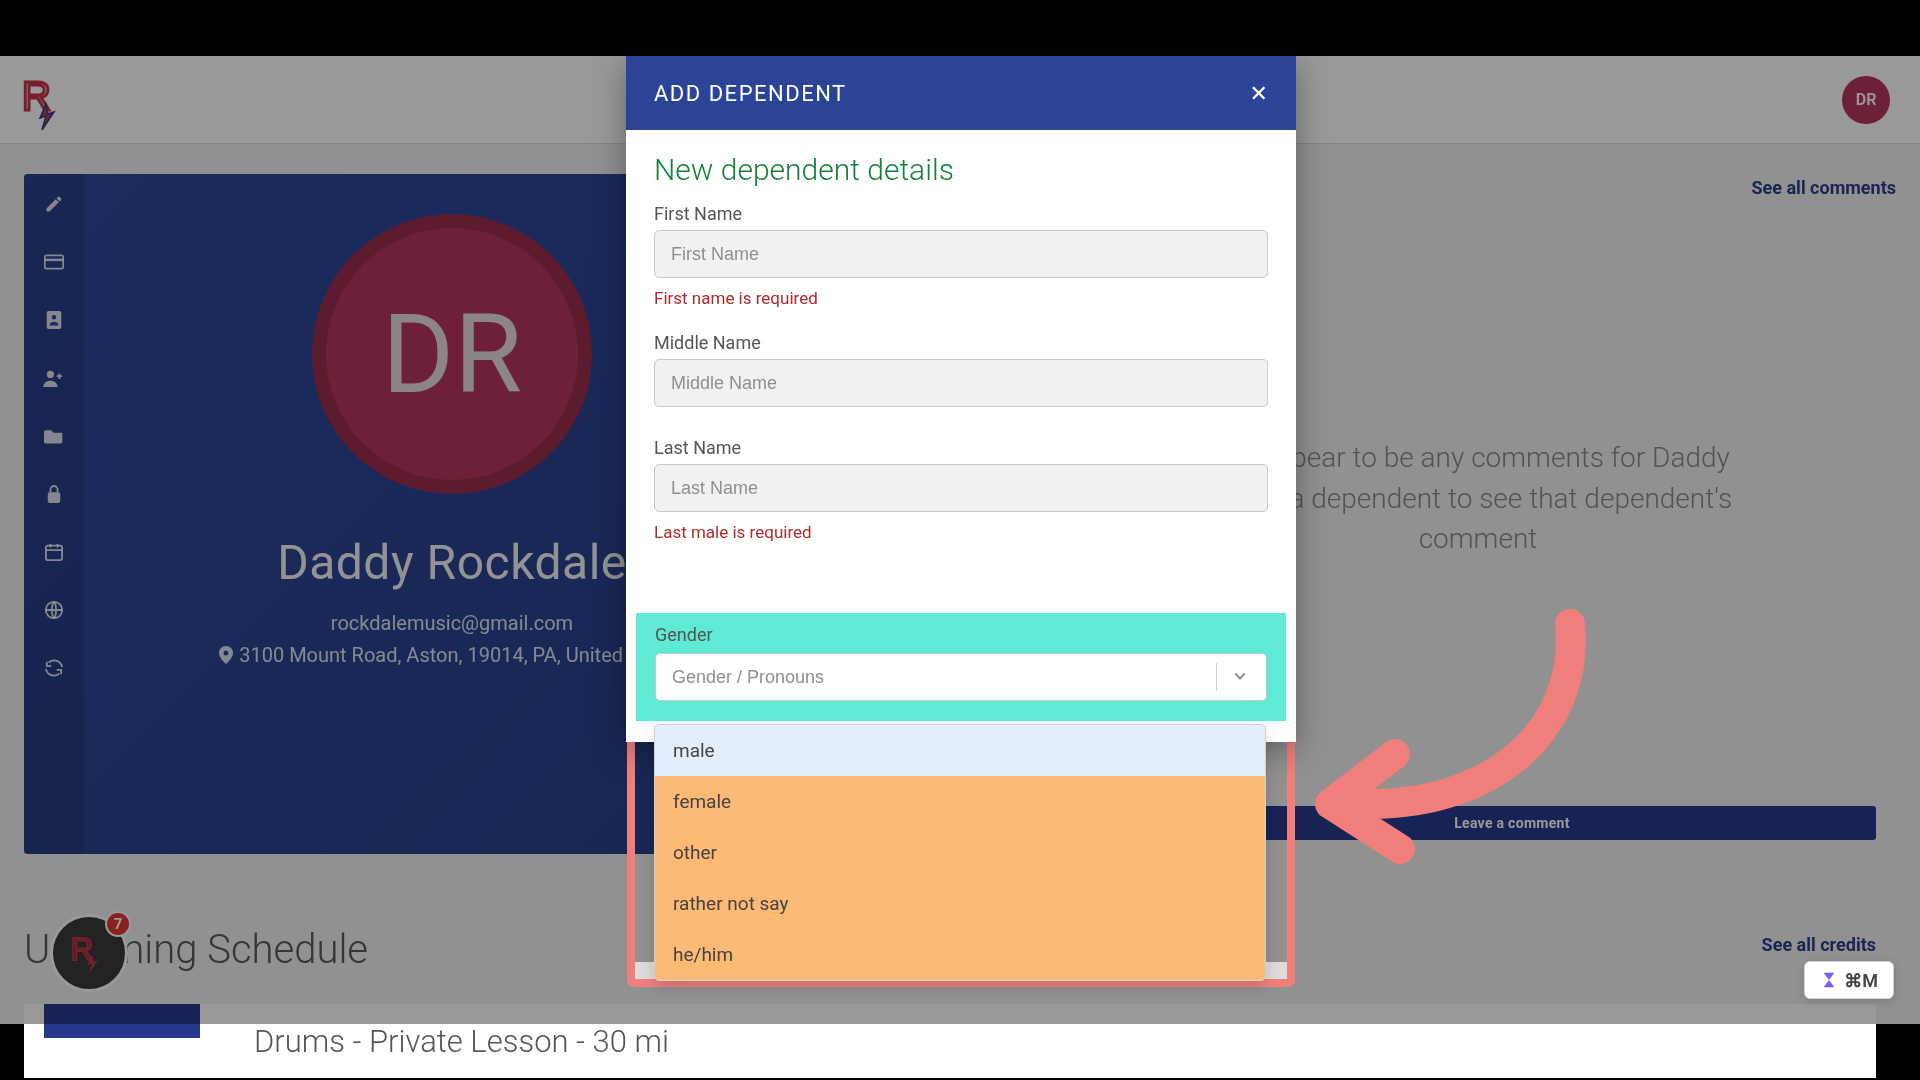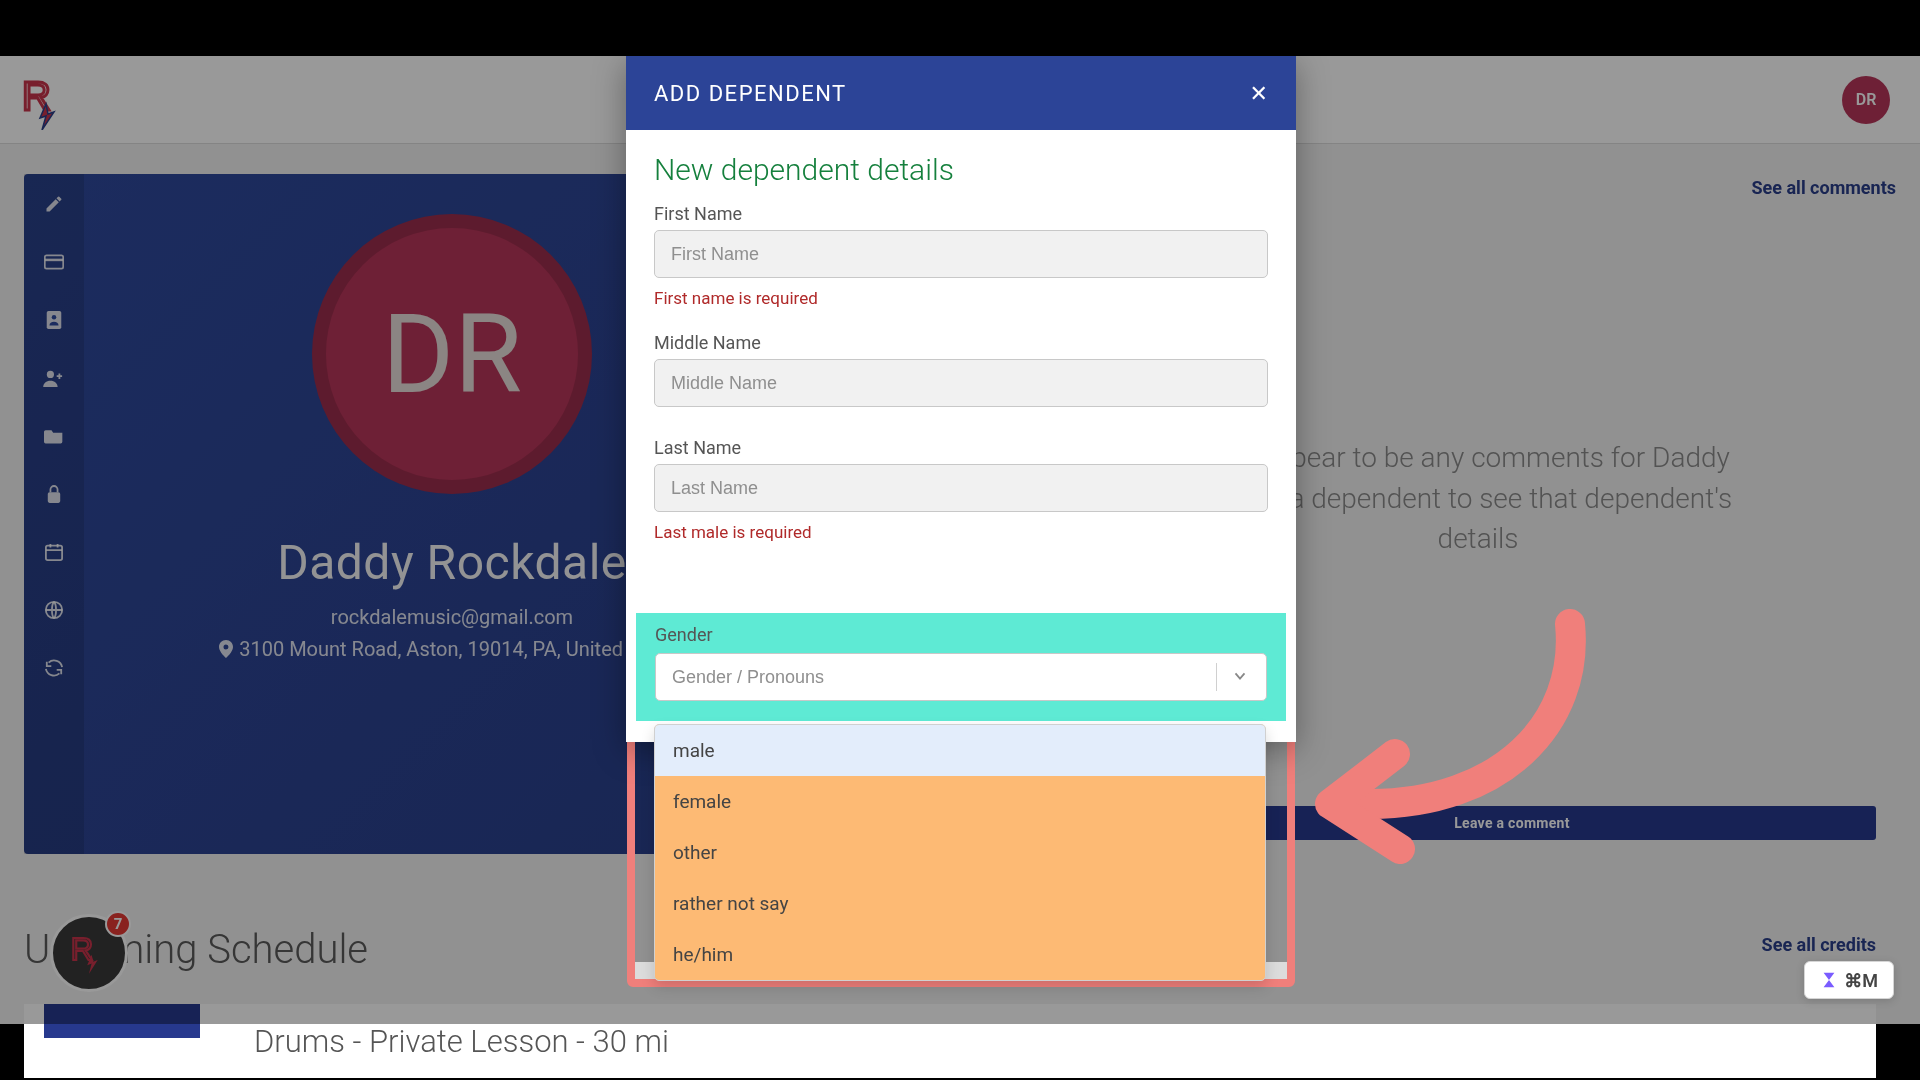--- a/index.html
+++ b/index.html
@@ -14,21 +14,21 @@
   .user-badge { width: 48px; height: 48px; border-radius: 50%; background: #b8365b; color:#fff; display:flex; align-items:center; justify-content:center; font-size:16px; font-weight:600; }
   .user-badge-wrap { display:flex; align-items:center; }
   
   
   .profile-card { position:absolute; top: 118px; left: 24px; width: 796px; height: 680px; background: linear-gradient(135deg,#2f4a9e,#2a3f8a); border-radius: 4px; display:flex; }
   .profile-sidebar { width: 60px; background: rgba(0,0,0,0.12); display:flex; flex-direction:column; align-items:center; padding-top:18px; gap: 34px; }
   .profile-sidebar .micon { width:24px; height:24px; color: rgba(255,255,255,0.85); display:flex; align-items:center; justify-content:center; }
   .profile-body { flex:1; display:flex; flex-direction:column; align-items:center; padding-top: 40px; color:#fff; }
   .big-avatar { width: 280px; height: 280px; border-radius:50%; background:#b8365b; display:flex; align-items:center; justify-content:center; font-size: 110px; font-weight:400; color:#e8deda; border: 14px solid rgba(0,0,0,0.15); }
   .profile-name { margin-top: 40px; font-size: 48px; font-weight: 400; letter-spacing: 0.5px; color:#f5f5f7; }
-  .profile-email { margin-top: 14px; font-size: 20px; color:#e0e3f0; }
+  .profile-email { margin-top: 20px; font-size: 20px; color:#e0e3f0; }
   .profile-address { margin-top: 8px; font-size: 20px; color:#e0e3f0; display:flex; align-items:center; gap:6px; }
   
   
   .comments-pane { position:absolute; top:102px; left: 1060px; right: 24px; }
   .comments-header { display:flex; justify-content: space-between; align-items:flex-end; }
   .comments-title { font-size: 34px; font-weight: 300; color:#555; }
   .see-all { font-size: 18px; font-weight: 700; color:#2a3f8a; }
   .comments-empty { margin-top: 240px; font-size: 28px; color:#8a8a8a; text-align:center; line-height:1.45; font-weight:300; }
   .leave-comment-btn { position:absolute; top: 750px; left: 1148px; right: 44px; height: 34px; background:#27398e; color:#fff; font-size:14px; font-weight:700; display:flex; align-items:center; justify-content:center; border-radius:3px; letter-spacing:0.3px; }
   
@@ -169,21 +169,21 @@
   </div>
 
   <div class="comments-pane">
     <div class="comments-header">
       <div class="comments-title">S</div>
       <div class="see-all">See all comments</div>
     </div>
     <div class="comments-empty">
       <span>n't appear to be any comments for Daddy</span><br>
       <span>elect a dependent to see that dependent's</span><br>
-      <span>details</span>
+      <span>comment</span>
     </div>
   </div>
   <div class="leave-comment-btn">Leave a comment</div>
 
   <div class="schedule-title">
     <span>U</span>&nbsp;&nbsp;&nbsp;&nbsp;&nbsp;&nbsp;<span>ming Schedule</span>
   </div>
   <div class="see-credits">See all credits</div>
   <div class="schedule-item">
     <div class="schedule-text">Drums - Private Lesson - 30 mi</div>

